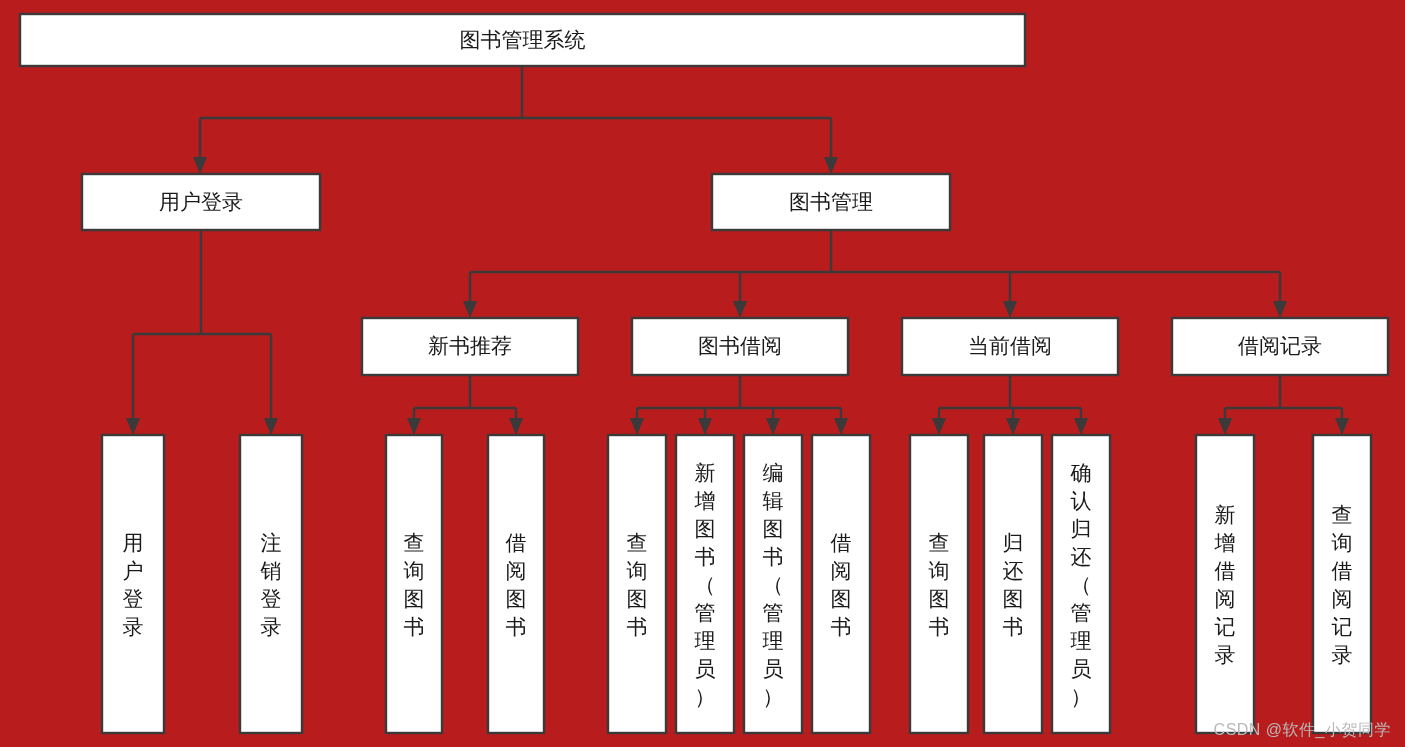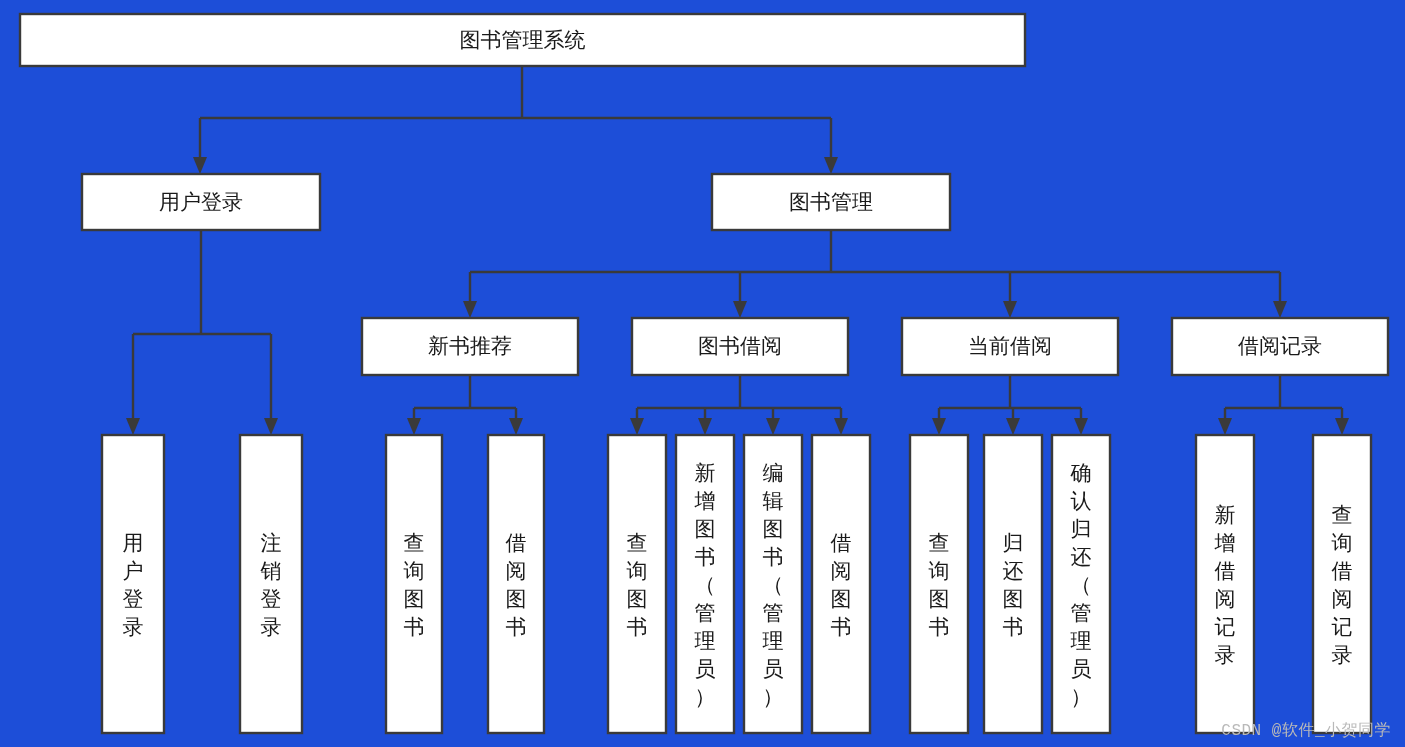--- a/index.html
+++ b/index.html
@@ -12,21 +12,21 @@
     width: 1405px;
     height: 747px;
     font-family: "Liberation Sans", "DejaVu Sans", sans-serif;
     overflow: hidden;
     position: relative;
   }
   #diagram-root {
     position: relative;
     width: 1405px;
     height: 747px;
-    background: #1d4ed8;
+    background: #b91c1c;
   }
   svg.diagram-canvas {
     position: absolute;
     left: 0;
     top: 0;
     width: 1405px;
     height: 747px;
     display: block;
   }
   .node-box {
@@ -54,21 +54,21 @@
   .node-label-v {
     font-family: "Liberation Sans", "DejaVu Sans", sans-serif;
     font-size: 21px;
     fill: #1a1a1a;
     text-anchor: middle;
   }
   .watermark-text {
     position: absolute;
     right: 14px;
     bottom: 6px;
-    font-family: Liberation Mono, monospace;
+    font-family: Liberation Sans, sans-serif;
     font-size: 16px;
     color: #b9b9b9;
     letter-spacing: 0.5px;
     white-space: nowrap;
     user-select: none;
   }
 </style>
 </head>
 <body>
 

